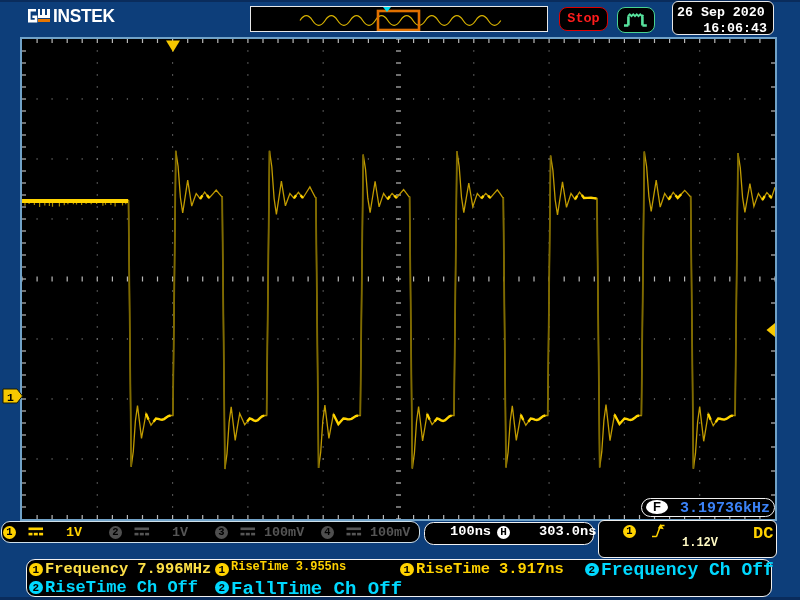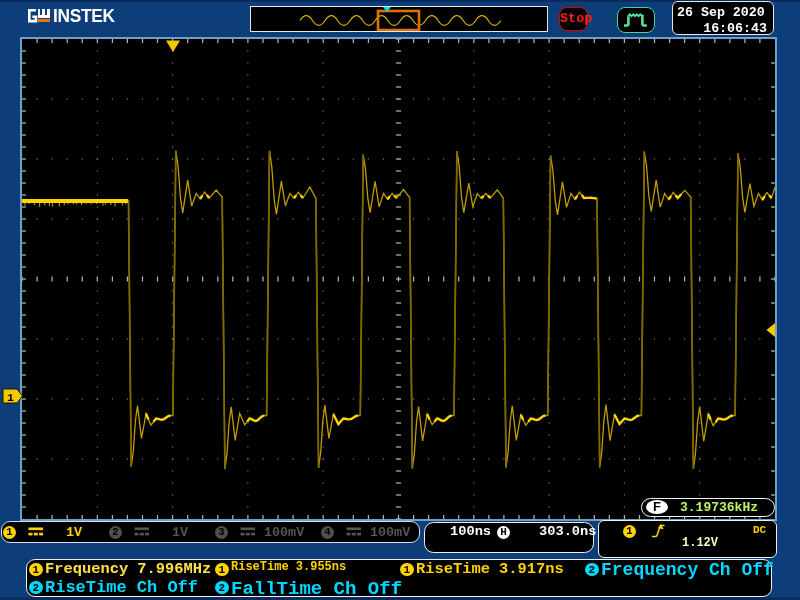--- a/index.html
+++ b/index.html
@@ -21,21 +21,21 @@
   </div>
 <div class="abs" style="left:37.5px;top:19px;width:12.4px;height:2.8px;background:#e87600"></div>
 <div class="abs" style="left:52.8px;top:4.9px;color:#fff;font-family:'Liberation Sans',sans-serif;font-weight:bold;font-size:19px;letter-spacing:-0.3px;transform:scaleX(0.91);transform-origin:left top;">INSTEK</div>
 <div class="bx" style="left:250px;top:6px;width:298px;height:26px;border:1px solid #e8e8e8">
     <svg width="296" height="24" style="position:absolute;left:0;top:0">
       <path d="M49.0,13.5 Q55.3,3.9 61.5,13.5 Q67.8,23.1 74.1,13.5 Q80.4,3.9 86.6,13.5 Q92.9,23.1 99.2,13.5 Q105.5,3.9 111.7,13.5 Q118.0,23.1 124.3,13.5 Q130.6,3.9 136.8,13.5 Q143.1,23.1 149.4,13.5 Q155.7,3.9 162.0,13.5 Q168.2,23.1 174.5,13.5 Q180.8,3.9 187.1,13.5 Q193.3,23.1 199.6,13.5 Q205.9,3.9 212.2,13.5 Q218.4,23.1 224.7,13.5 Q231.0,3.9 237.3,13.5 Q243.5,23.1 249.8,13.5" fill="none" stroke="#d8b200" stroke-width="1.2"></path>
       <rect x="127" y="4" width="41" height="19" fill="none" stroke="#e07000" stroke-width="2.6"></rect>
       <polygon points="132,0 140,0 136,5" fill="#00e0f0"></polygon>
     </svg>
   </div>
-<div class="bx" style="left:559px;top:7px;width:29px;height:24px;border:1.6px solid #dd0000;border-radius:8px;color:#ff1c1c;font-size:13.5px;text-align:center;line-height:21.5px">Stop</div>
+<div class="bx" style="left:559px;top:7px;width:49px;height:24px;border:1.6px solid #dd0000;border-radius:8px;color:#ff1c1c;font-size:13.5px;text-align:center;line-height:21.5px">Stop</div>
 <div class="bx" style="left:617px;top:6.5px;width:38px;height:26.5px;border:1.5px solid #49d391;border-radius:8px">
     <svg width="35" height="22" style="position:absolute;left:0;top:0">
       <path d="M6,17.5 h4.4 M10.4,17.5 V8.2 M24.4,17.5 V8.2 M24.4,17.5 h4.4" fill="none" stroke="#57e39e" stroke-width="2.6"></path>
       <path d="M10,8.2 l1.75,-1.8 1.75,1.8 1.75,-1.8 1.75,1.8 1.75,-1.8 1.75,1.8 1.75,-1.8 1.75,1.8 1.4,-1.4" fill="none" stroke="#57e39e" stroke-width="1.9"></path>
     </svg>
   </div>
 <div class="bx" style="left:672px;top:1px;width:102px;height:33.5px;border:1.5px solid #e8e8e8;border-radius:6px;color:#fff;font-size:13.3px;">
     <div class="abs" style="left:4px;top:2.5px;white-space:nowrap">26 Sep 2020</div>
     <div class="abs" style="right:6px;top:18.5px;white-space:nowrap">16:06:43</div>
   </div>
@@ -901,21 +901,21 @@
 <path d="M0.0,161.2 L106.0,161.2 M0.0,162.8 L106.0,162.8 M124.0,374.6 L126.5,380.4 M131.5,382.8 L134.0,379.5 L136.0,379.8 L138.0,380.4 L140.0,380.7 L142.1,380.1 L144.2,378.6 L146.4,377.1 L148.5,376.5 M178.2,159.9 L180.4,156.5 M184.9,156.1 L187.2,159.0 L187.2,159.0 M225.2,382.6 L227.7,379.5 L229.7,380.1 L231.7,381.3 L233.7,382.0 L235.8,381.2 L237.9,379.2 L240.1,377.3 L242.2,376.5 M271.9,159.3 L274.1,156.3 M278.6,156.2 L280.9,159.0 L280.9,159.0 M311.4,375.3 L313.9,380.2 L316.4,385.1 L318.9,382.3 L321.4,379.5 L323.4,379.7 L325.4,380.2 L327.4,380.4 L329.5,379.8 L331.6,378.5 L333.8,377.1 L335.9,376.5 M365.6,160.2 L367.8,157.3 M372.3,156.7 L374.6,159.0 L374.6,159.0 M405.1,375.1 L407.6,380.4 M412.6,382.5 L415.1,379.5 L417.1,380.1 L419.1,381.3 L421.1,382.0 L423.2,381.2 L425.4,379.2 L427.5,377.3 L429.6,376.5 M459.3,159.3 L461.6,156.9 M466.1,156.7 L468.3,159.0 L468.3,159.0 M498.8,375.8 L501.3,381.0 M506.3,382.8 L508.8,379.5 L510.8,379.9 L512.8,380.6 L514.8,380.9 L516.9,380.3 L519.0,378.7 L521.2,377.1 L523.3,376.5 M553.0,160.3 L555.2,156.8 M559.8,156.1 L562.0,159.0 L562.0,159.0 L565.5,158.9 L569.0,158.7 L571.8,159.1 L574.5,159.5 M592.5,375.6 L595.0,380.3 L597.5,385.0 L600.0,382.3 L602.5,379.5 L604.5,379.9 L606.5,380.6 L608.5,380.9 L610.6,380.3 L612.8,378.7 L614.9,377.1 L617.0,376.5 M646.7,160.5 L649.0,157.0 M653.5,156.2 L655.7,159.0 L655.7,159.0 L659.2,155.2 M686.2,374.9 L688.7,380.8 M693.7,383.1 L696.2,379.5 L698.2,379.8 L700.2,380.3 L702.2,380.6 L704.3,380.0 L706.5,378.5 L708.6,377.1 L710.7,376.5 M740.4,160.9 L742.7,157.2 M747.2,156.2 L749.4,159.0 L749.4,159.0" fill="none" stroke="#ffd400" stroke-width="2.4"></path>
 <polygon points="144.0,1.5 158.0,1.5 151.0,13" fill="#f6c800"></polygon>
 <polygon points="753.0,284.0 753.0,298.0 744.5,291.0" fill="#f6c800"></polygon>
 </svg>
 <svg class="abs" style="left:2px;top:388px" width="22" height="16">
     <polygon points="1,1 15,1 20.5,8 15,15 1,15" fill="#f6c800" stroke="#1a1a00" stroke-width="1"></polygon>
     <text x="5" y="12.5" font-family="Liberation Mono" font-size="11.5" font-weight="bold" fill="#000">1</text>
   </svg>
 <div class="bx" style="left:641px;top:498px;width:134px;height:19px;border:1.5px solid #f0f0f0;border-radius:9.5px">
     <div class="abs" style="left:4px;top:1.2px;width:22px;height:14.3px;border-radius:50%;background:#fff;color:#000;font-size:13px;text-align:center;line-height:14.8px;font-family:'Liberation Sans',sans-serif;font-weight:bold">F</div>
-    <div class="abs" style="left:38px;top:0.5px;color:#bef264;font-size:13px">3.19736kHz</div>
+    <div class="abs" style="left:38px;top:0.5px;color:#3b82f6;font-size:15px">3.19736kHz</div>
   </div>
 <div class="bx" style="left:1px;top:521px;width:419px;height:22px;border:1.5px solid #cfe0ea;border-radius:9px"></div>
 <div style="position:absolute;left:3px;top:525.5px;width:13px;height:13px;border-radius:50%;background:#ffd200;color:#000;font:bold 10.5px 'Liberation Mono',monospace;text-align:center;line-height:13.5px;">1</div>
 <svg style="position:absolute;left:28px;top:527px" width="16" height="10">
     <rect x="0.5" y="0.5" width="14.5" height="2.6" fill="#ffd200"></rect>
     <rect x="0.5" y="5.8" width="4" height="2.6" fill="#ffd200"></rect>
     <rect x="5.8" y="5.8" width="4" height="2.6" fill="#ffd200"></rect>
     <rect x="11.1" y="5.8" width="4" height="2.6" fill="#ffd200"></rect>
   </svg>
 <div class="abs" style="left:66px;top:525px;white-space:nowrap;color:#ffd200;font-size:13.4px">1V</div>
@@ -936,33 +936,33 @@
   </svg>
 <div class="abs" style="left:264px;top:525px;white-space:nowrap;color:#565656;font-size:13.4px">100mV</div>
 <div style="position:absolute;left:321px;top:525.5px;width:13px;height:13px;border-radius:50%;background:#4f4f4f;color:#000;font:bold 10.5px 'Liberation Mono',monospace;text-align:center;line-height:13.5px;">4</div>
 <svg style="position:absolute;left:346px;top:527px" width="16" height="10">
     <rect x="0.5" y="0.5" width="14.5" height="2.6" fill="#565656"></rect>
     <rect x="0.5" y="5.8" width="4" height="2.6" fill="#565656"></rect>
     <rect x="5.8" y="5.8" width="4" height="2.6" fill="#565656"></rect>
     <rect x="11.1" y="5.8" width="4" height="2.6" fill="#565656"></rect>
   </svg>
 <div class="abs" style="left:370px;top:525px;white-space:nowrap;color:#565656;font-size:13.4px">100mV</div>
-<div class="bx" style="left:424px;top:522px;width:170px;height:31px;border:1.5px solid #f0f0f0;border-radius:9.5px">
+<div class="bx" style="left:424px;top:522px;width:170px;height:23px;border:1.5px solid #f0f0f0;border-radius:9.5px">
     <div class="abs" style="left:25px;top:0.5px;color:#fff;font-size:13.7px">100ns</div>
     <div class="abs" style="left:72px;top:2.5px;width:13px;height:13px;border-radius:50%;background:#fff;color:#000;font-size:11px;text-align:center;line-height:13.5px">H</div>
     <div class="abs" style="left:114px;top:0.5px;color:#ffffff;font-size:13.7px">303.0ns</div>
   </div>
 <div class="bx" style="left:598px;top:520px;width:179px;height:38px;border:1.5px solid #f0f0f0;border-radius:6px"></div>
 <div style="position:absolute;left:623px;top:525px;width:13px;height:13px;border-radius:50%;background:#ffd200;color:#000;font:bold 10.5px 'Liberation Mono',monospace;text-align:center;line-height:13.5px;">1</div>
 <svg class="abs" style="left:651px;top:523px" width="18" height="16">
     <path d="M1,13.5 h4.5 M5.5,13.5 L9.5,2.5 M9.5,2.5 h4" fill="none" stroke="#ffd200" stroke-width="1.5"></path>
     <polygon points="9.8,1 12.8,6.2 6.8,5.2" fill="#ffd200"></polygon>
   </svg>
 <div class="abs" style="left:682px;top:536px;color:#fef9c3;font-size:12px">1.12V</div>
-<div class="abs" style="left:753px;top:524px;color:#ffd200;font-size:11px">DC</div>
+<div class="abs" style="left:753px;top:524px;color:#ffd200;font-size:17px">DC</div>
 <div class="bx" style="left:26px;top:559px;width:746px;height:38px;border:1.5px solid #f0f0f0;border-radius:9px"></div>
 <div style="position:absolute;left:29px;top:562.5px;width:13.5px;height:13.5px;border-radius:50%;background:#ffd200;color:#000;font:bold 11.0px 'Liberation Mono',monospace;text-align:center;line-height:14.0px;">1</div>
 <div class="abs" style="left:45px;top:559.5px;color:#fde047;font-size:15.4px">Frequency 7.996MHz</div>
 <div style="position:absolute;left:215px;top:562.5px;width:13.5px;height:13.5px;border-radius:50%;background:#ffd200;color:#000;font:bold 11.0px 'Liberation Mono',monospace;text-align:center;line-height:14.0px;">1</div>
 <div class="abs" style="left:231px;top:559.5px;color:#ffd200;font-size:12px">RiseTime 3.955ns</div>
 <div style="position:absolute;left:400px;top:562.5px;width:13.5px;height:13.5px;border-radius:50%;background:#ffd200;color:#000;font:bold 11.0px 'Liberation Mono',monospace;text-align:center;line-height:14.0px;">1</div>
 <div class="abs" style="left:416px;top:559.5px;color:#ffd200;font-size:15.4px">RiseTime 3.917ns</div>
 <div style="position:absolute;left:585px;top:562.5px;width:13.5px;height:13.5px;border-radius:50%;background:#00d8ff;color:#000;font:bold 11.0px 'Liberation Mono',monospace;text-align:center;line-height:14.0px;">2</div>
 <div class="abs" style="left:601px;top:559.5px;color:#00d8ff;font-size:18px">Frequency Ch Off</div>
 <div style="position:absolute;left:29px;top:580.5px;width:13.5px;height:13.5px;border-radius:50%;background:#00d8ff;color:#000;font:bold 11.0px 'Liberation Mono',monospace;text-align:center;line-height:14.0px;">2</div>

